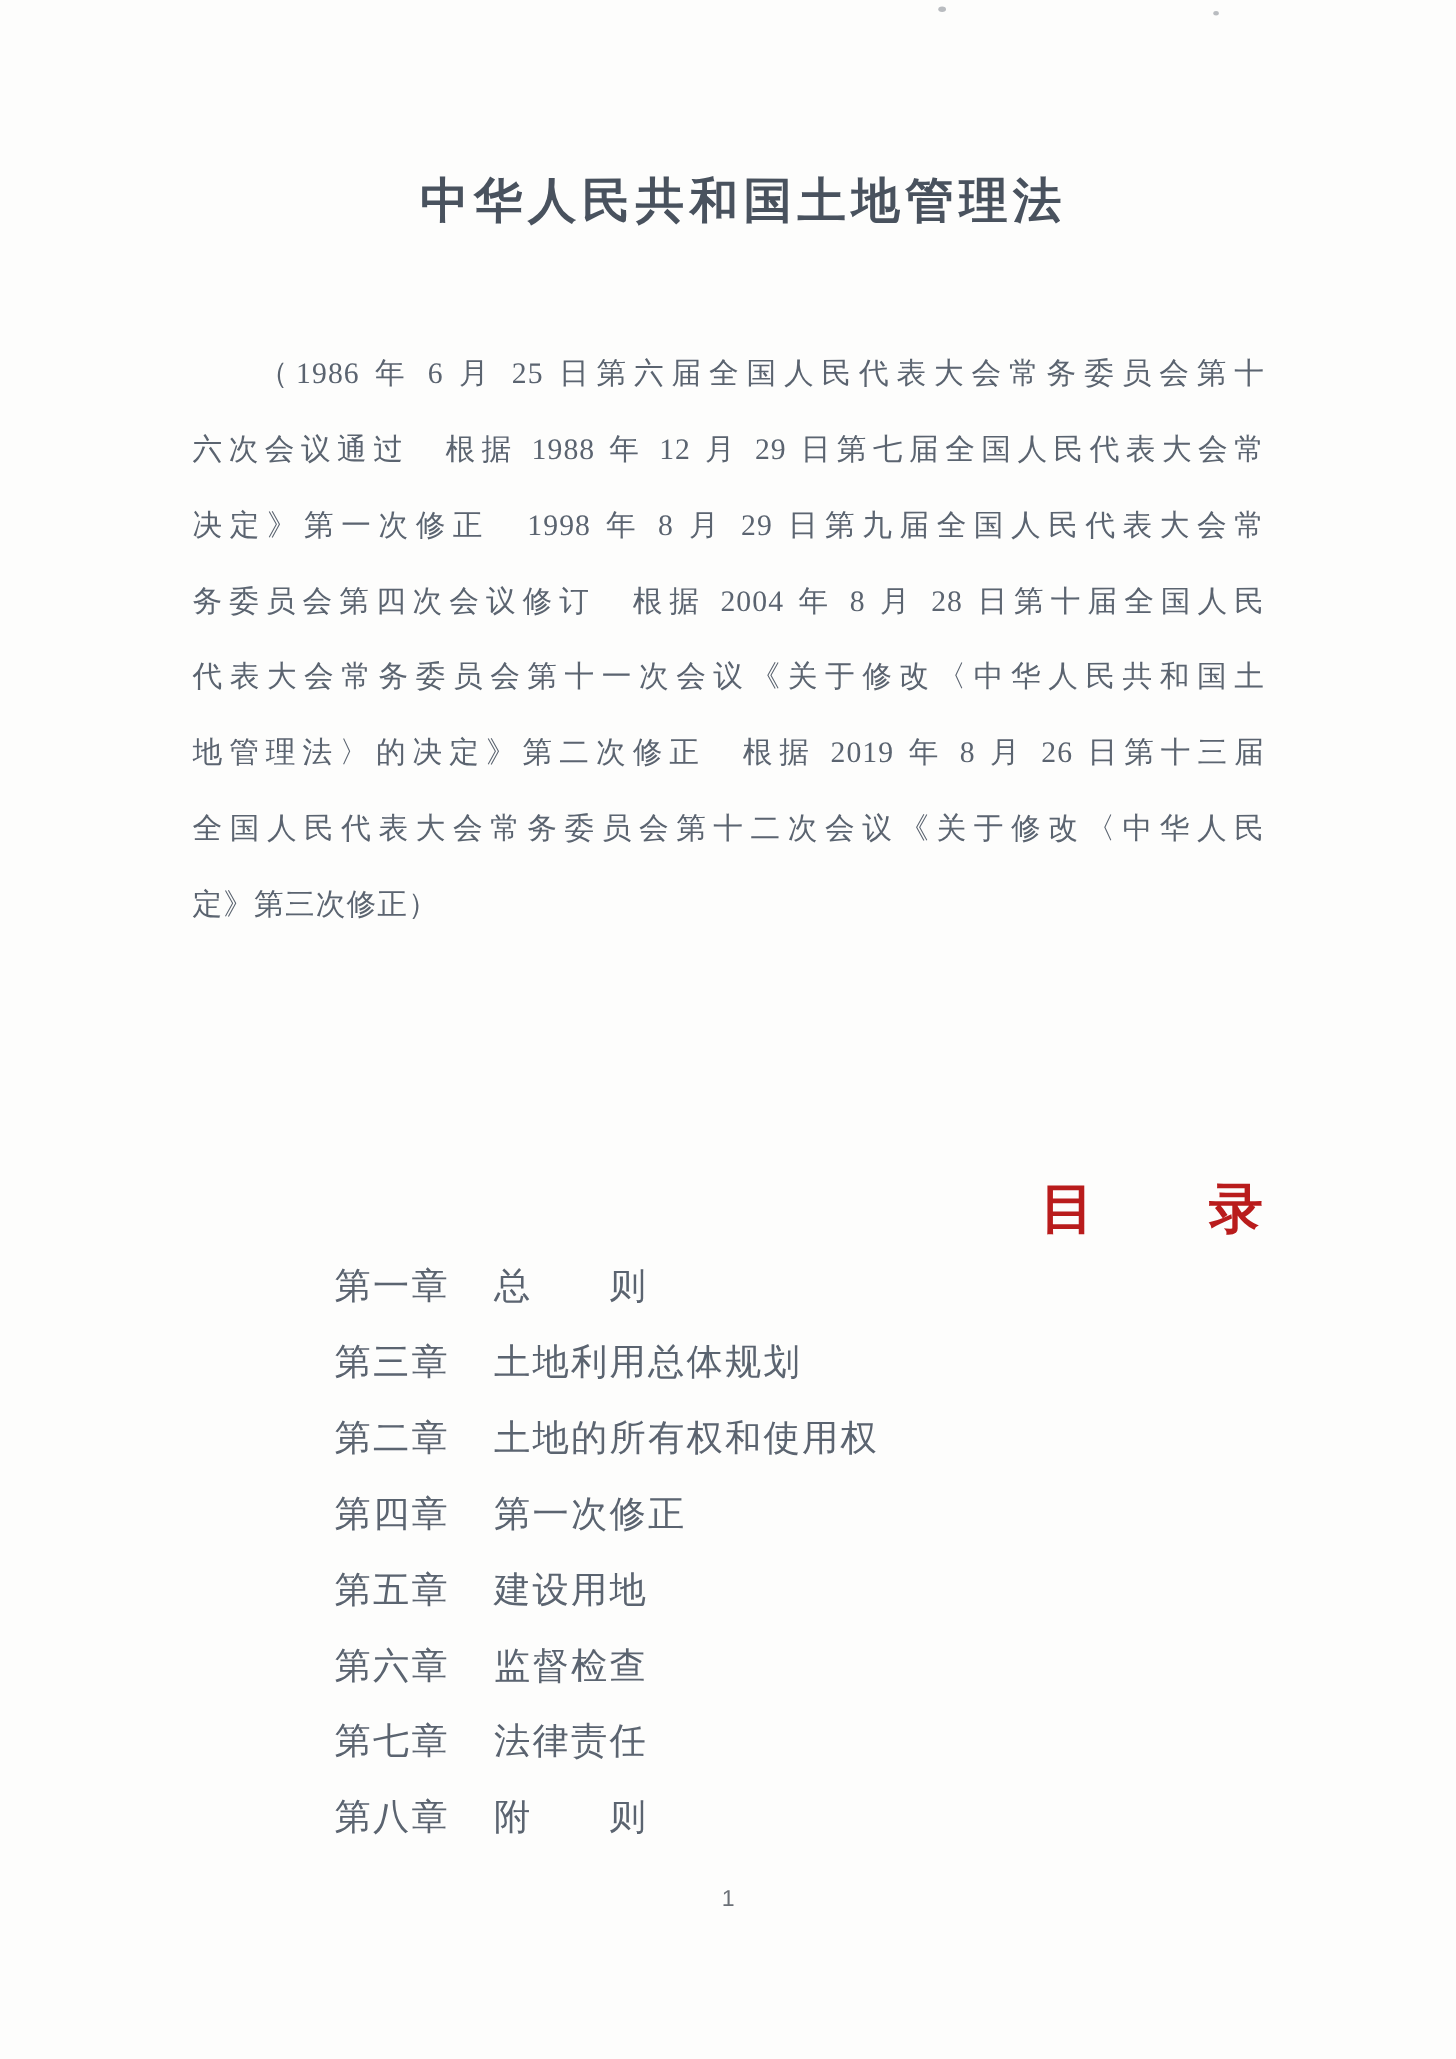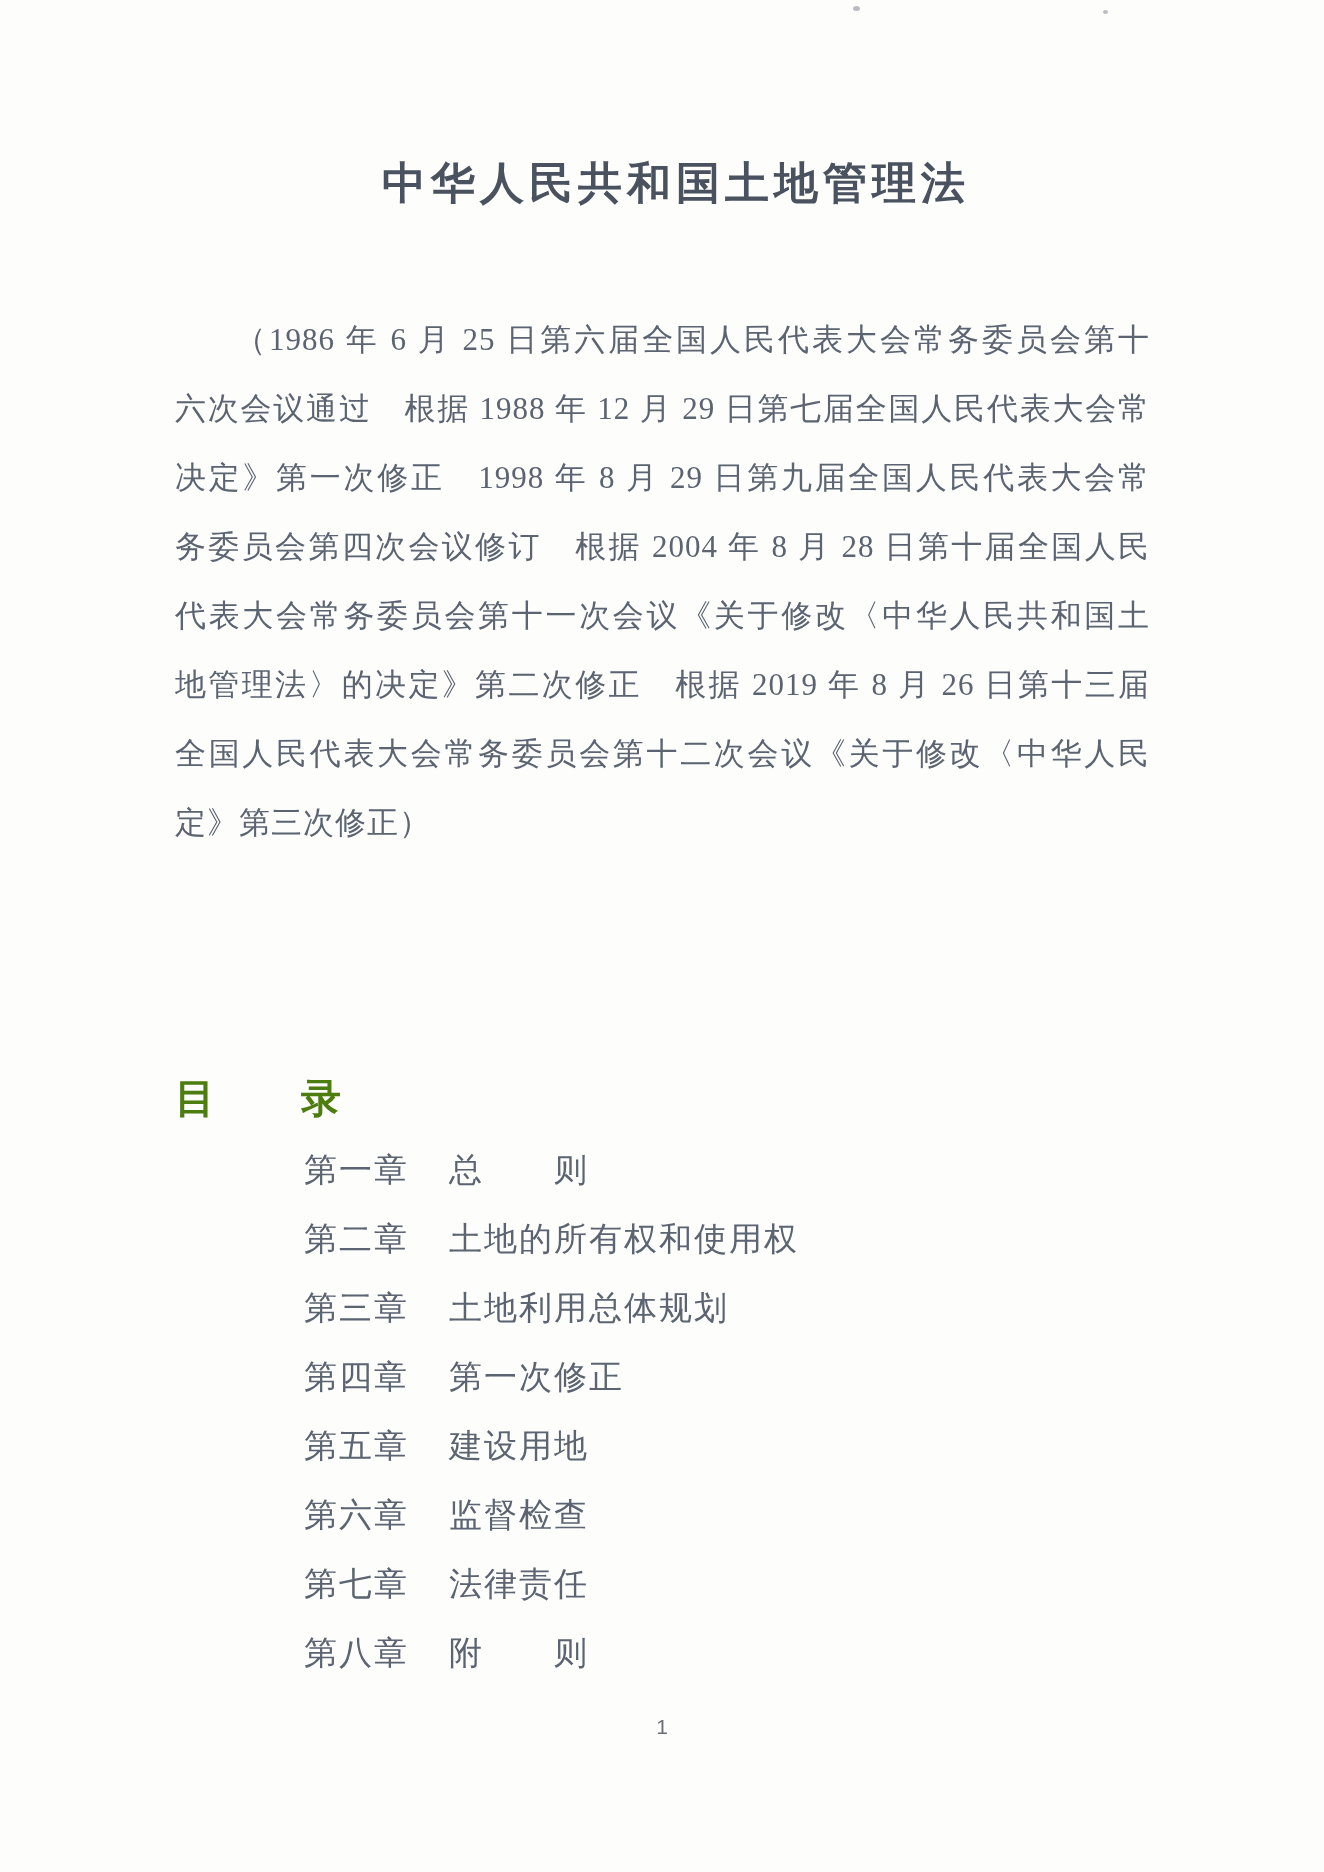--- a/index.html
+++ b/index.html
@@ -28,21 +28,21 @@
     font-size: 44px;
     line-height: 66px;
     letter-spacing: 5px;
     color: #49525e;
   }
   .preamble {
     position: absolute;
     left: 175px;
     top: 305px;
     width: 975px;
-    font-size: 31px;
+    font-size: 27px;
     letter-spacing: 1px;
     color: #5b6470;
   }
   .pre-line {
     height: 69px;
     line-height: 69px;
     text-align: justify;
     text-align-last: justify;
     overflow: hidden;
   }
@@ -51,26 +51,26 @@
   }
   .pre-line.last {
     text-align: left;
     text-align-last: left;
   }
   .toc-heading {
     position: absolute;
     left: 175px;
     top: 1068px;
     width: 975px;
-    text-align: left;
+    text-align: right;
     font-weight: bold;
-    font-size: 40px;
+    font-size: 49px;
     line-height: 62px;
     letter-spacing: 2px;
-    color: #4d7c0f;
+    color: #b91c1c;
   }
   .toc-list {
     position: absolute;
     left: 272px;
     top: 1136px;
     width: 900px;
     font-size: 33px;
     color: #5b6470;
     letter-spacing: 2px;
   }
@@ -124,24 +124,24 @@
     <div class="pre-line last">定》第三次修正）</div>
   </div>
 
   <div class="toc-heading">目　　录</div>
 
   <div class="toc-list">
     <div class="toc-row">
       <span class="toc-num">第一章</span><span class="toc-title">总　　则</span>
     </div>
     <div class="toc-row">
-      <span class="toc-num">第二章</span><span class="toc-title">土地的所有权和使用权</span>
+      <span class="toc-num">第三章</span><span class="toc-title">土地利用总体规划</span>
     </div>
     <div class="toc-row">
-      <span class="toc-num">第三章</span><span class="toc-title">土地利用总体规划</span>
+      <span class="toc-num">第二章</span><span class="toc-title">土地的所有权和使用权</span>
     </div>
     <div class="toc-row">
       <span class="toc-num">第四章</span><span class="toc-title">第一次修正</span>
     </div>
     <div class="toc-row">
       <span class="toc-num">第五章</span><span class="toc-title">建设用地</span>
     </div>
     <div class="toc-row">
       <span class="toc-num">第六章</span><span class="toc-title">监督检查</span>
     </div>

